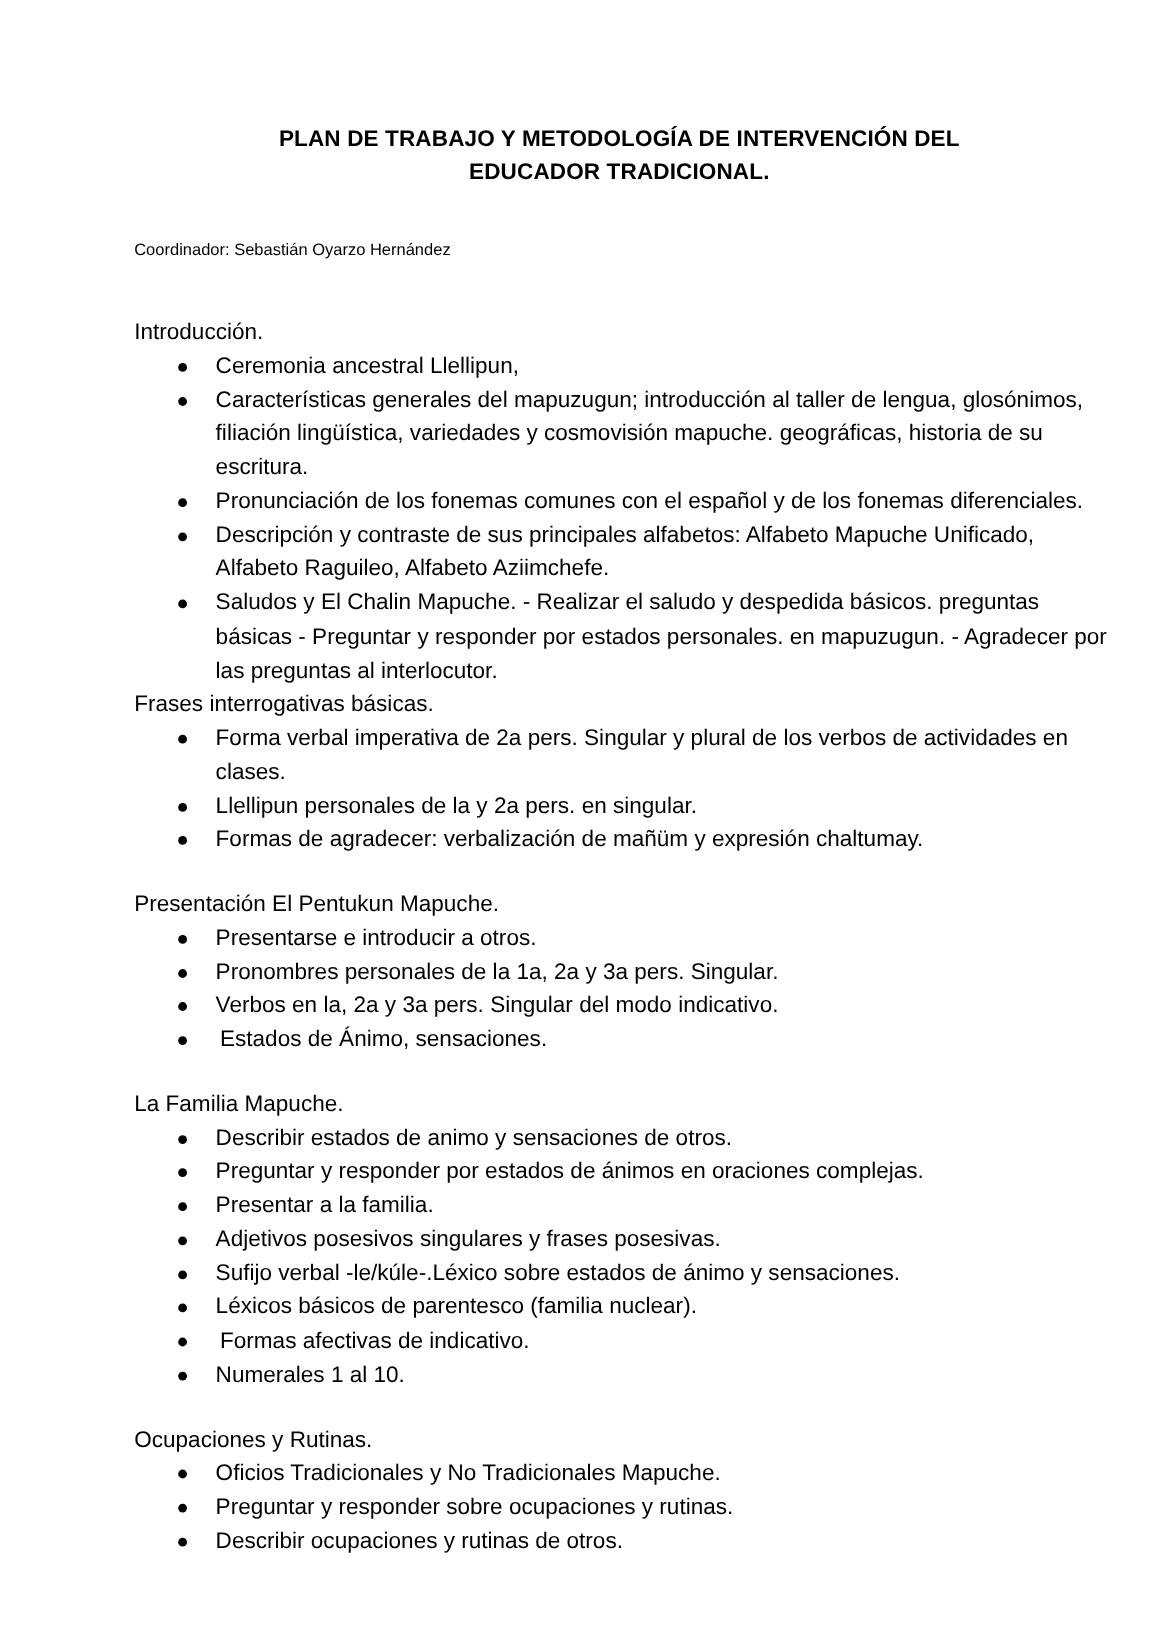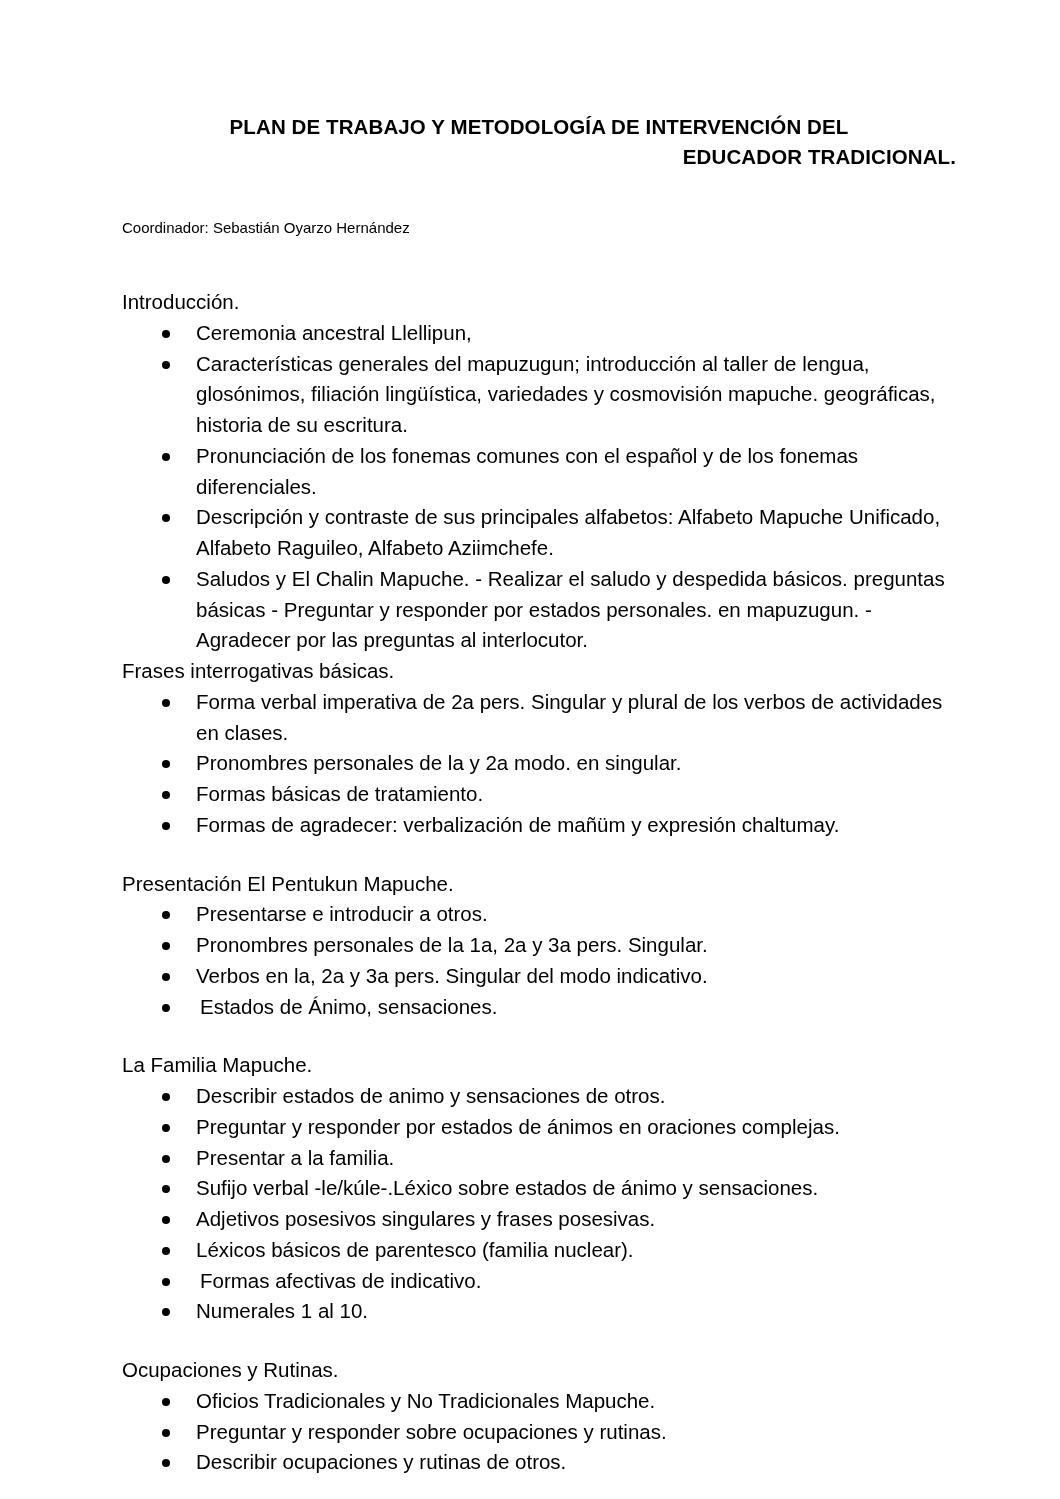--- a/index.html
+++ b/index.html
@@ -10,34 +10,33 @@
   body {
     font-family: "Liberation Sans", sans-serif;
     color: #000000;
   }
   .page {
     width: 1060px;
     height: 1499px;
     background: #ffffff;
     position: relative;
     box-sizing: border-box;
-    padding: 112px 96px 60px 122px;
+    padding: 112px 48px 60px 122px;
   }
   .doc-title {
     text-align: center;
     font-weight: bold;
     font-size: 20.5px;
     line-height: 1.45;
     margin: 0 0 0 0;
     padding-right: 8px;
     letter-spacing: 0.1px;
   }
   .doc-title .line2 {
     display: block;
-    text-align: right;
   }
   .coordinator {
     font-size: 15px;
     margin-top: 46px;
     line-height: 1.45;
   }
   .section {
     margin-top: 0;
   }
   .section-heading {
@@ -100,44 +99,43 @@
       <li>Pronunciación de los fonemas comunes con el español y de los fonemas diferenciales.</li>
       <li>Descripción y contraste de sus principales alfabetos: Alfabeto Mapuche Unificado, Alfabeto Raguileo, Alfabeto Aziimchefe.</li>
       <li>Saludos y El Chalin Mapuche. - Realizar el saludo y despedida básicos. preguntas básicas - Preguntar y responder por estados personales. en mapuzugun. - Agradecer por las preguntas al interlocutor.</li>
     </ul>
   </div>
 
   <div class="section">
     <p class="section-heading">Frases interrogativas básicas.</p>
     <ul class="bullets">
       <li>Forma verbal imperativa de 2a pers. Singular y plural de los verbos de actividades en clases.</li>
-      <li>Pronombres personales de la y 2a modo. en singular.</li>
-      <li>Formas básicas de tratamiento.</li>
+      <li>Llellipun personales de la y 2a pers. en singular.</li>
       <li>Formas de agradecer: verbalización de mañüm y expresión chaltumay.</li>
     </ul>
   </div>
 
   <div class="section gap-section">
     <p class="section-heading">Presentación El Pentukun Mapuche.</p>
     <ul class="bullets">
       <li>Presentarse e introducir a otros.</li>
       <li>Pronombres personales de la 1a, 2a y 3a pers. Singular.</li>
       <li>Verbos en la, 2a y 3a pers. Singular del modo indicativo.</li>
       <li class="indent-extra">Estados de Ánimo, sensaciones.</li>
     </ul>
   </div>
 
   <div class="section gap-section">
     <p class="section-heading">La Familia Mapuche.</p>
     <ul class="bullets">
       <li>Describir estados de animo y sensaciones de otros.</li>
       <li>Preguntar y responder por estados de ánimos en oraciones complejas.</li>
       <li>Presentar a la familia.</li>
+      <li>Adjetivos posesivos singulares y frases posesivas.</li>
       <li>Sufijo verbal -le/kúle-.Léxico sobre estados de ánimo y sensaciones.</li>
-      <li>Adjetivos posesivos singulares y frases posesivas.</li>
       <li>Léxicos básicos de parentesco (familia nuclear).</li>
       <li class="indent-extra">Formas afectivas de indicativo.</li>
       <li>Numerales 1 al 10.</li>
     </ul>
   </div>
 
   <div class="section gap-section">
     <p class="section-heading">Ocupaciones y Rutinas.</p>
     <ul class="bullets">
       <li>Oficios Tradicionales y No Tradicionales Mapuche.</li>

